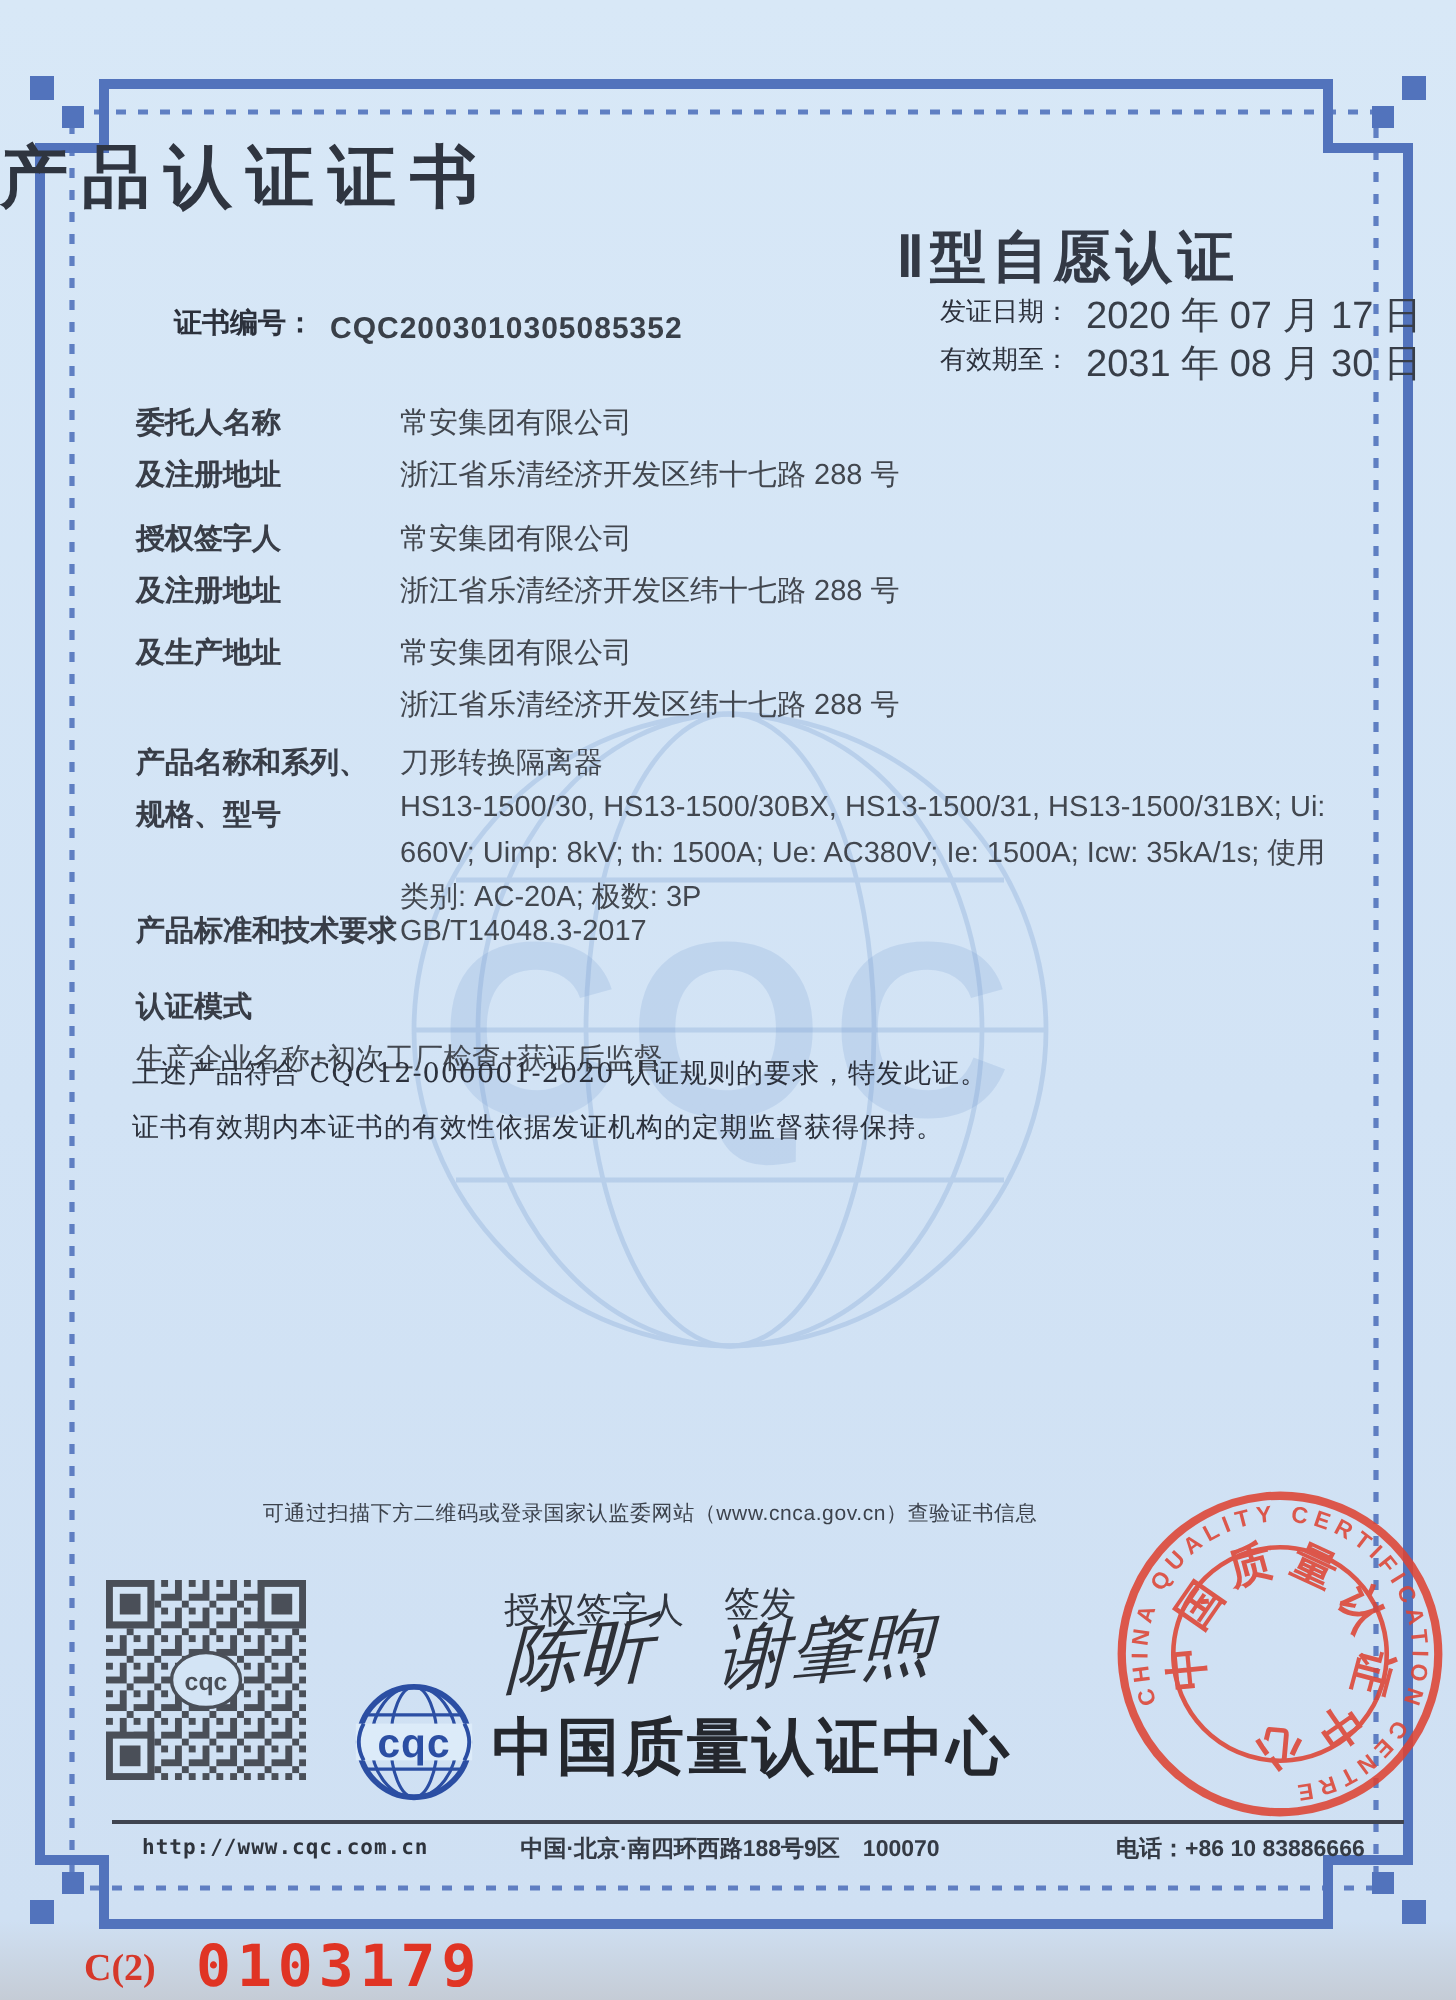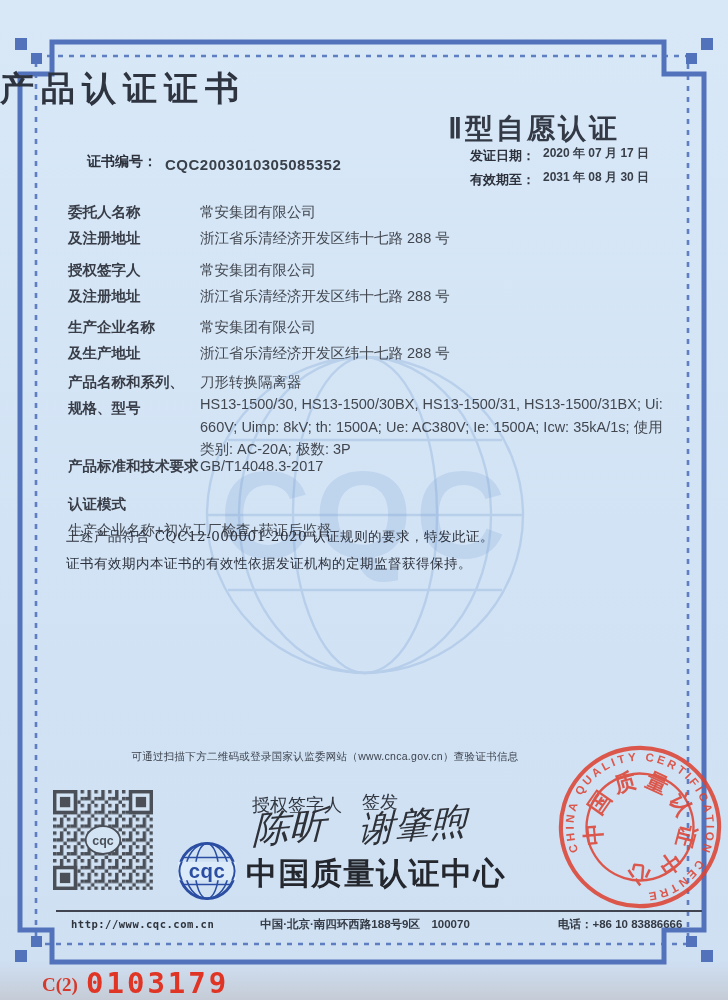--- a/index.html
+++ b/index.html
@@ -5,39 +5,39 @@
   html,body{margin:0;padding:0;}
   body{width:728px;height:1000px;overflow:hidden;font-family:"Liberation Sans",sans-serif;}
   #cert{position:relative;width:728px;height:1000px;
         background:linear-gradient(180deg,#d8e8f7 0%,#d2e3f5 55%,#cfe0f3 96%,#c5ccd6 100%);}
   .abs{position:absolute;}
   .kai{font-family:"DejaVu Serif","Liberation Serif",serif;color:#2c313c;}
   .title{font-size:34px;font-weight:bold;letter-spacing:7px;color:#2f3540;}
   .subtitle{font-size:28px;font-weight:600;letter-spacing:3px;color:#333945;}
   .certno-label{font-size:14px;font-weight:bold;}
   .certno-value{font-size:15px;font-weight:600;color:#3a4049;letter-spacing:.5px;}
-  .date-label{font-size:13px;font-weight:bold;}
-  .date-value{font-size:12px;font-weight:700;color:#383e48;}
+  .date-label{font-size:13px;font-weight:normal;}
+  .date-value{font-size:19px;font-weight:400;color:#383e48;}
   .field-row{position:absolute;left:68px;width:606px;display:flex;}
   .f-label{width:132px;font-size:14.5px;font-weight:bold;color:#383d47;line-height:26px;flex:none;}
   .f-value{flex:1;font-size:14.5px;color:#42474f;line-height:26px;}
   .f-para{font-size:14.5px;line-height:22.5px;margin-top:-2px;}
   .statement{font-size:13.5px;letter-spacing:.5px;}
   .verify{font-size:10.5px;color:#3c424c;letter-spacing:.3px;}
   .sig-label{font-size:18px;font-weight:normal;color:#31363f;}
   .signature{font-family:"DejaVu Serif",serif;font-style:italic;color:#2e3138;
              transform:rotate(-5deg) skewX(-6deg);transform-origin:left bottom;}
   .org-name{font-size:31px;font-weight:600;letter-spacing:1.5px;color:#24272d;}
   .footer-line{height:2px;background:#3f4450;}
   .footer-url{font-family:"DejaVu Sans Mono","Liberation Mono",monospace;font-size:10.5px;
               font-weight:bold;color:#2e333c;letter-spacing:.5px;padding-left:11px;}
   .footer-addr,.footer-phone{font-size:11.5px;color:#343a44;font-weight:600;}
   .serial-prefix{font-family:"Liberation Serif",serif;font-size:19px;color:#d6382a;font-weight:bold;}
   .serial-number{font-family:"DejaVu Sans Mono",monospace;font-size:29px;font-weight:bold;
-                 color:#e03424;letter-spacing:3px;}
+                 color:#e03424;letter-spacing:3px;margin-left:12px;}
   .seal-wrap{transform:rotate(-28deg);}
 </style>
 </head>
 <body>
 
 <div id="cert">
 
   <svg class="abs" style="left:0;top:0;" width="728" height="1000" viewBox="0 0 728 1000">
     <path d="M 52,42 H 664 V 74 H 704 V 930 H 664 V 962 H 52 V 930 H 20 V 74 H 52 Z" fill="none" stroke="#5273bc" stroke-width="5"></path>
     <rect x="36" y="56" width="652" height="888" fill="none" stroke="#5273bc" stroke-width="2.6" stroke-dasharray="5 6" opacity="0.9"></rect>
@@ -93,21 +93,20 @@
       <div>及注册地址</div>
     </div>
     <div class="f-value">
       <div>常安集团有限公司</div>
       <div>浙江省乐清经济开发区纬十七路 288 号</div>
     </div>
   </div>
 
   <div class="field-row" style="top:314px;">
     <div class="f-label">
-      <div>生产企业名称</div>
       <div>及生产地址</div>
     </div>
     <div class="f-value">
       <div>常安集团有限公司</div>
       <div>浙江省乐清经济开发区纬十七路 288 号</div>
     </div>
   </div>
 
   <div class="field-row" style="top:369px;">
     <div class="f-label">

